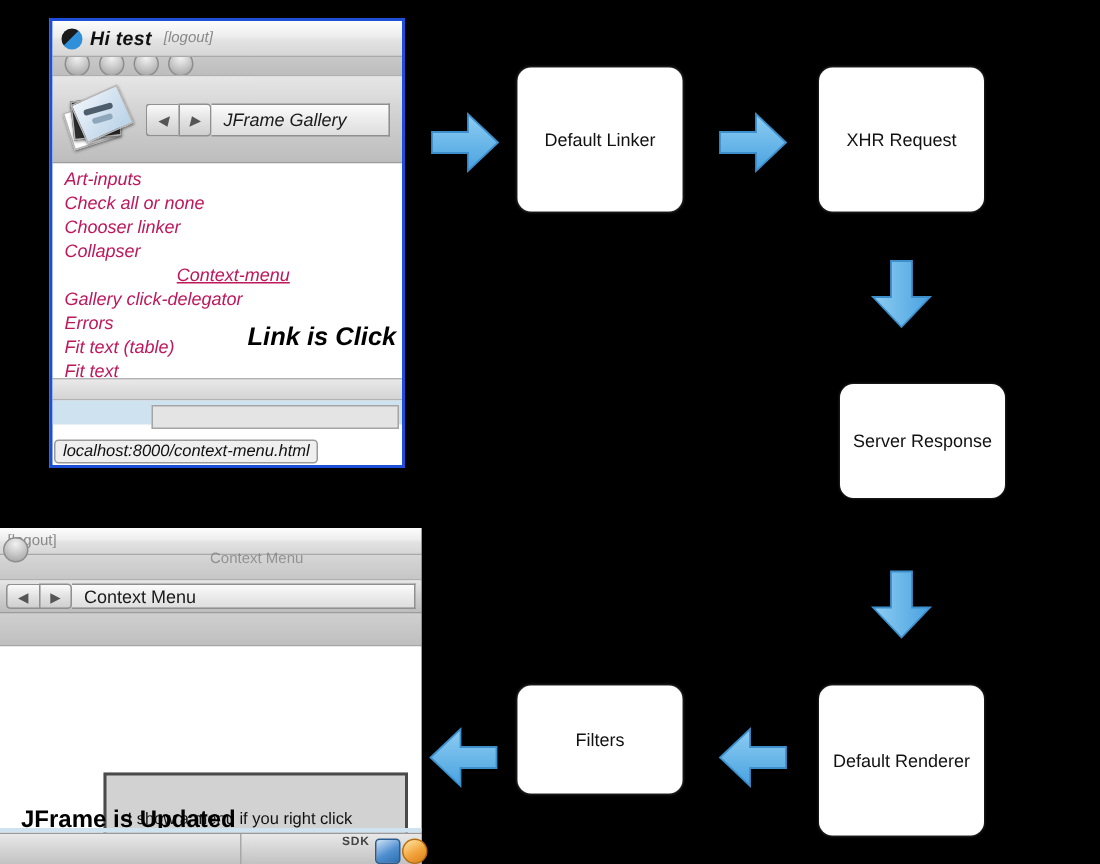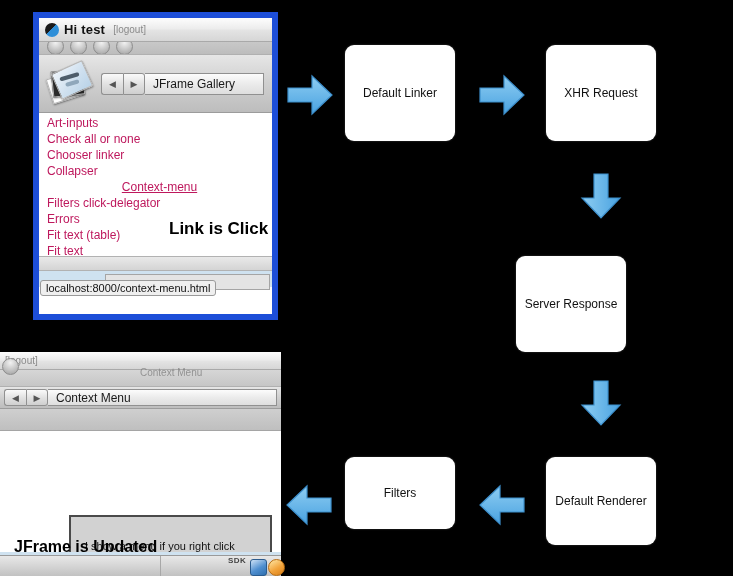--- a/index.html
+++ b/index.html
@@ -181,21 +181,21 @@
     color:#111;font-size:12px;
     box-shadow:0 0 2px rgba(255,255,255,.25);
   }
   .arrow{position:absolute;}
 </style>
 </head>
 <body>
 
 <div class="stage">
 
-  <div class="win" style="left:33px;top:12px;width:233px;height:296px;border:6px solid #1d4ed8;">
+  <div class="win" style="left:33px;top:12px;width:233px;height:296px;border:2px solid #1d4ed8;font-style:italic;">
 
     <div class="win-titlebar">
       <span class="logo-dot"></span>
       <span class="hi-test">Hi test</span>
       <span class="logout">[logout]</span>
     </div>
 
     <div class="btnrow">
       <span class="rbtn"></span>
       <span class="rbtn"></span>
@@ -216,34 +216,34 @@
       </span>
     </div>
 
     <div class="content" style="height:143px;">
       <div class="linklist">
         <a href="#">Art-inputs</a>
         <a href="#">Check all or none</a>
         <a href="#">Chooser linker</a>
         <a href="#">Collapser</a>
         <a href="#" class="active">Context-menu</a>
-        <a href="#">Filters click-delegator</a>
+        <a href="#">Gallery click-delegator</a>
         <a href="#">Errors</a>
         <a href="#">Fit text (table)</a>
         <a href="#">Fit text</a>
       </div>
       <div class="bigmsg" style="left:130px;top:106px;">Link is Click</div>
     </div>
 
     <div class="greystrip" style="height:13px;"></div>
     <div class="bluestrip" style="height:16px;position:relative;">
       <span class="inset-field" style="left:66px;top:3px;right:2px;height:14px;"></span>
     </div>
 
-    <div class="urltip" style="left:1px;bottom:18px;">localhost:8000/context-menu.html</div>
+    <div class="urltip" style="left:1px;bottom:1px;">localhost:8000/context-menu.html</div>
   </div>
 
   <div class="win" style="left:0px;top:352px;width:281px;height:224px;">
 
     <div class="win-titlebar" style="height:18px;padding-left:5px;">
       <span class="logout" style="margin-left:0;">[logout]</span>
     </div>
 
     <div style="position:relative;height:16px;background:linear-gradient(to bottom,#d6d6d6 0%,#c6c6c6 100%);border-bottom:1px solid #b0b0b0;">
       <span class="ghost-title" style="left:140px;top:-3px;">Context Menu</span>
@@ -276,24 +276,24 @@
     <span class="tray-icon orange" style="left:268px;top:3px;"></span>
   </div>
   <div style="position:absolute;left:0;top:552px;width:281px;height:3px;background:#cfe2f0;"></div>
 
   <div class="flow-node" style="left:345px;top:45px;width:110px;height:96px;">
     <span>Default Linker</span>
   </div>
   <div class="flow-node" style="left:546px;top:45px;width:110px;height:96px;">
     <span>XHR Request</span>
   </div>
-  <div class="flow-node" style="left:516px;top:256px;width:110px;height:96px;">
+  <div class="flow-node" style="left:560px;top:256px;width:110px;height:76px;">
     <span>Server Response</span>
   </div>
-  <div class="flow-node" style="left:546px;top:457px;width:110px;height:88px;">
+  <div class="flow-node" style="left:546px;top:457px;width:110px;height:100px;">
     <span>Default Renderer</span>
   </div>
   <div class="flow-node" style="left:345px;top:457px;width:110px;height:72px;">
     <span>Filters</span>
   </div>
 
   <svg class="arrow" style="left:286px;top:71px;" width="48" height="48" viewBox="0 0 48 48">
     <defs>
       <linearGradient id="gr" x1="0" y1="0" x2="0" y2="1">
         <stop offset="0%" stop-color="#8ecdf2"></stop>

